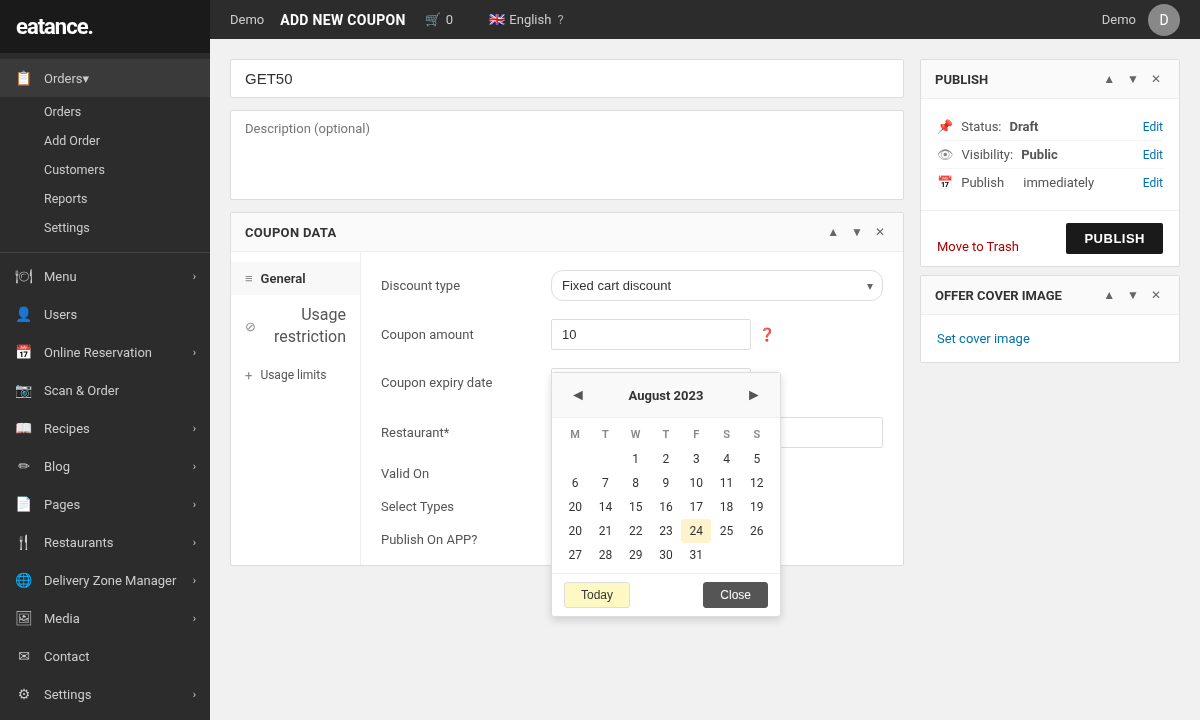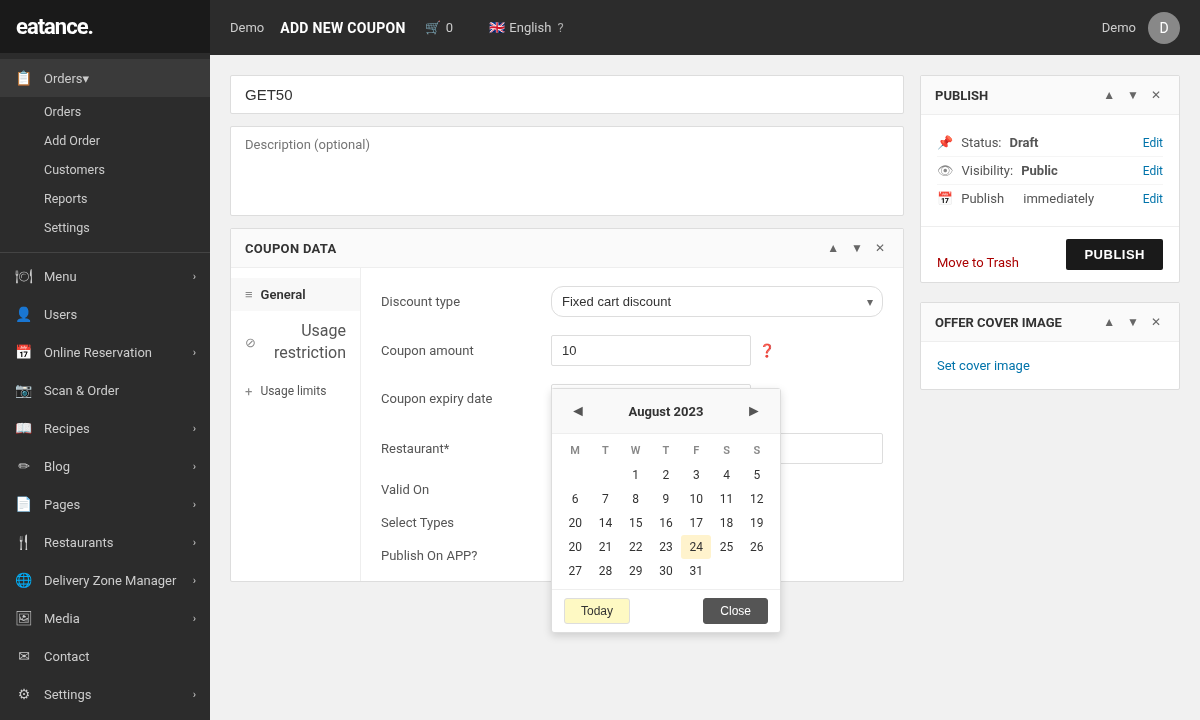--- a/index.html
+++ b/index.html
@@ -23,24 +23,24 @@
     .topbar-title { color: #fff; font-size: 14px; font-weight: 700; margin-right: 20px; letter-spacing: 0.3px; }
     .topbar-cart { display: flex; align-items: center; color: #ccc; font-size: 13px; margin-right: 16px; cursor: pointer; }
     .topbar-cart .cart-icon { margin-right: 4px; }
     .topbar-lang { display: flex; align-items: center; color: #ccc; font-size: 13px; cursor: pointer; }
     .topbar-right { margin-left: auto; display: flex; align-items: center; gap: 12px; }
     .topbar-user { color: #ccc; font-size: 13px; }
     .topbar-avatar { width: 32px; height: 32px; border-radius: 50%; background: #888; display: flex; align-items: center; justify-content: center; color: #fff; font-size: 14px; }
 
     
     .main { flex: 1; display: flex; flex-direction: column; overflow: hidden; }
-    .topbar-outer { background: #2c2c2c; height: 55px; display: flex; align-items: center; padding: 0 20px; flex-shrink: 0; }
+    .topbar-outer { background: #2c2c2c; height: 39px; display: flex; align-items: center; padding: 0 20px; flex-shrink: 0; }
     .content-area { flex: 1; display: flex; padding: 20px; gap: 16px; overflow-y: auto; background: #f1f1f1; }
     .content-left { flex: 1; display: flex; flex-direction: column; gap: 12px; }
-    .content-right { width: 260px; display: flex; flex-direction: column; gap: 19px; }
+    .content-right { width: 260px; display: flex; flex-direction: column; gap: 8px; }
 
     
     .coupon-name-input { background: #fff; border: 1px solid #ddd; padding: 10px 14px; font-size: 15px; color: #333; border-radius: 2px; outline: none; width: 100%; }
     .coupon-desc-textarea { background: #fff; border: 1px solid #ddd; padding: 10px 14px; font-size: 13px; color: #aaa; border-radius: 2px; outline: none; width: 100%; height: 90px; resize: none; font-family: inherit; }
 
     
     .panel { background: #fff; border: 1px solid #ddd; border-radius: 2px; }
     .panel-header { display: flex; align-items: center; justify-content: space-between; padding: 10px 14px; border-bottom: 1px solid #eee; background: #fafafa; }
     .panel-title { font-size: 13px; font-weight: 700; color: #333; letter-spacing: 0.3px; }
     .panel-controls { display: flex; gap: 4px; }

